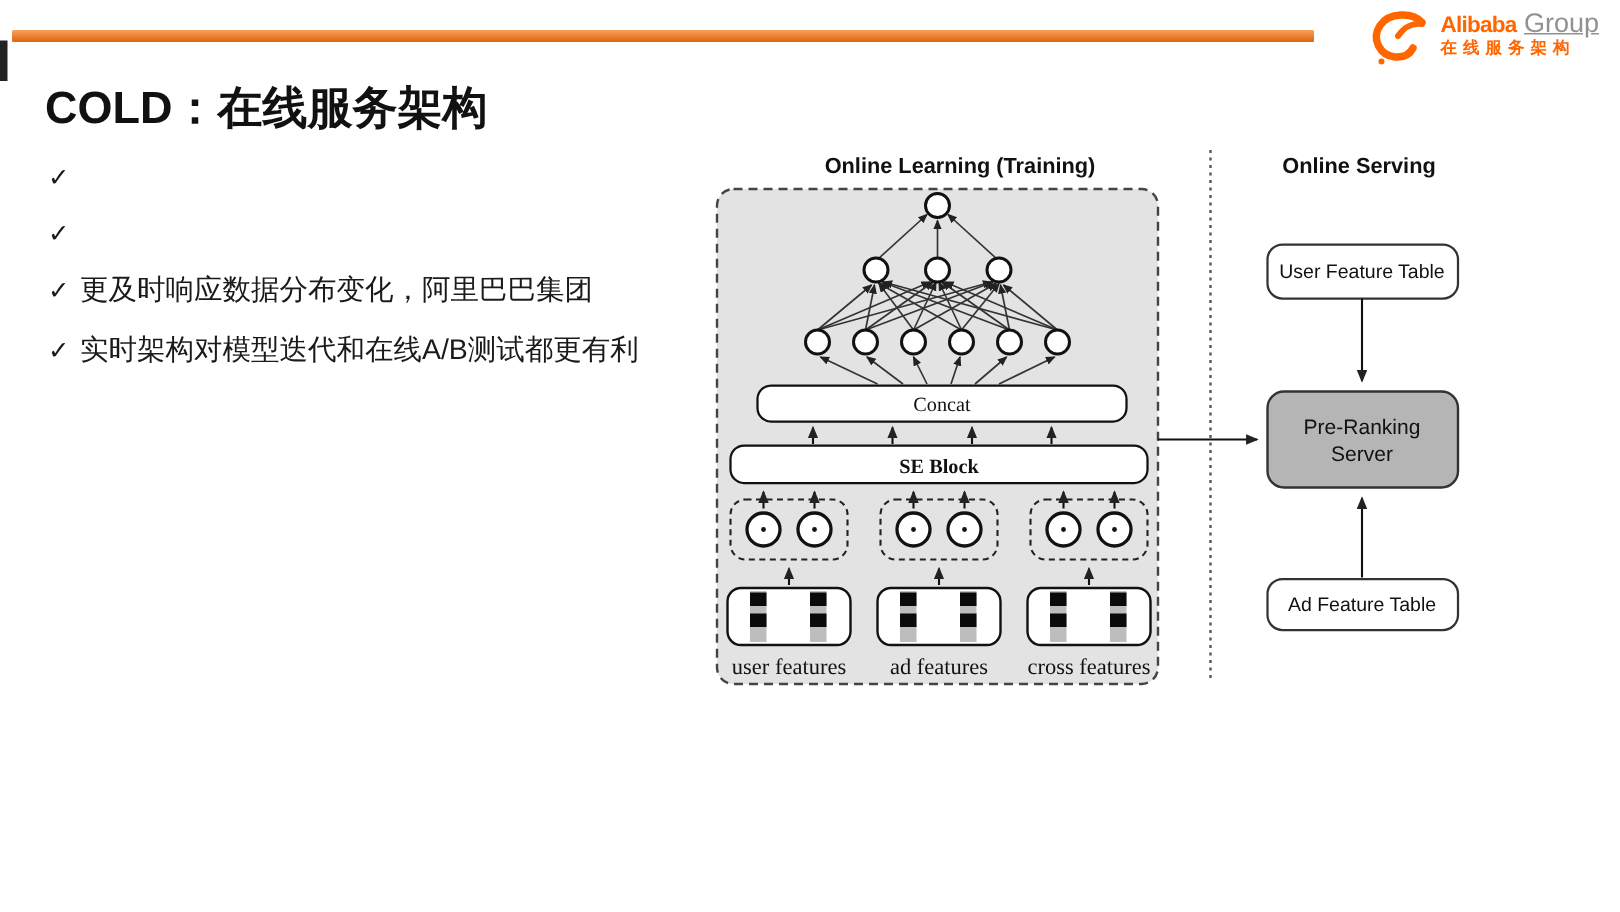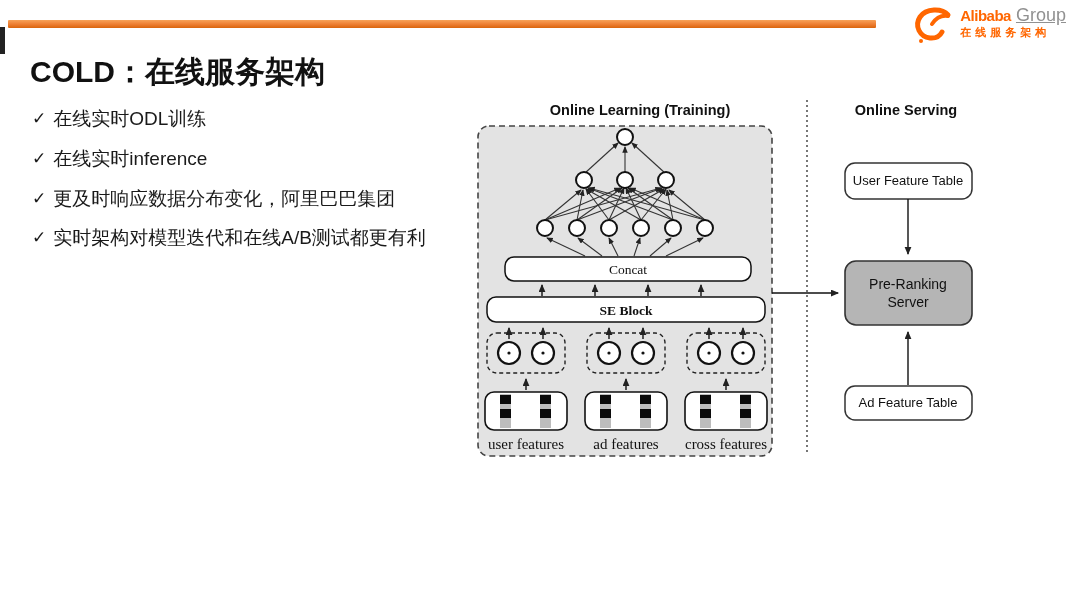--- a/index.html
+++ b/index.html
@@ -57,25 +57,23 @@
       </div>
       <span class="sub">在线服务架构</span>
     </div>
   </div>
 
   <div id="page-title">COLD：在线服务架构</div>
 
   <div id="bullets">
     <div class="bullet">
       <span class="check">✓</span>
-      <span>在线实时ODL训练</span>
-    </div>
-    <div class="bullet">
-      <span class="check">✓</span>
-      <span>在线实时inference</span>
+    </div>
+    <div class="bullet">
+      <span class="check">✓</span>
     </div>
     <div class="bullet">
       <span class="check">✓</span>
       <span>更及时响应数据分布变化，阿里巴巴集团</span>
     </div>
     <div class="bullet">
       <span class="check">✓</span>
       <span>实时架构对模型迭代和在线A/B测试都更有利</span>
     </div>
   </div>

